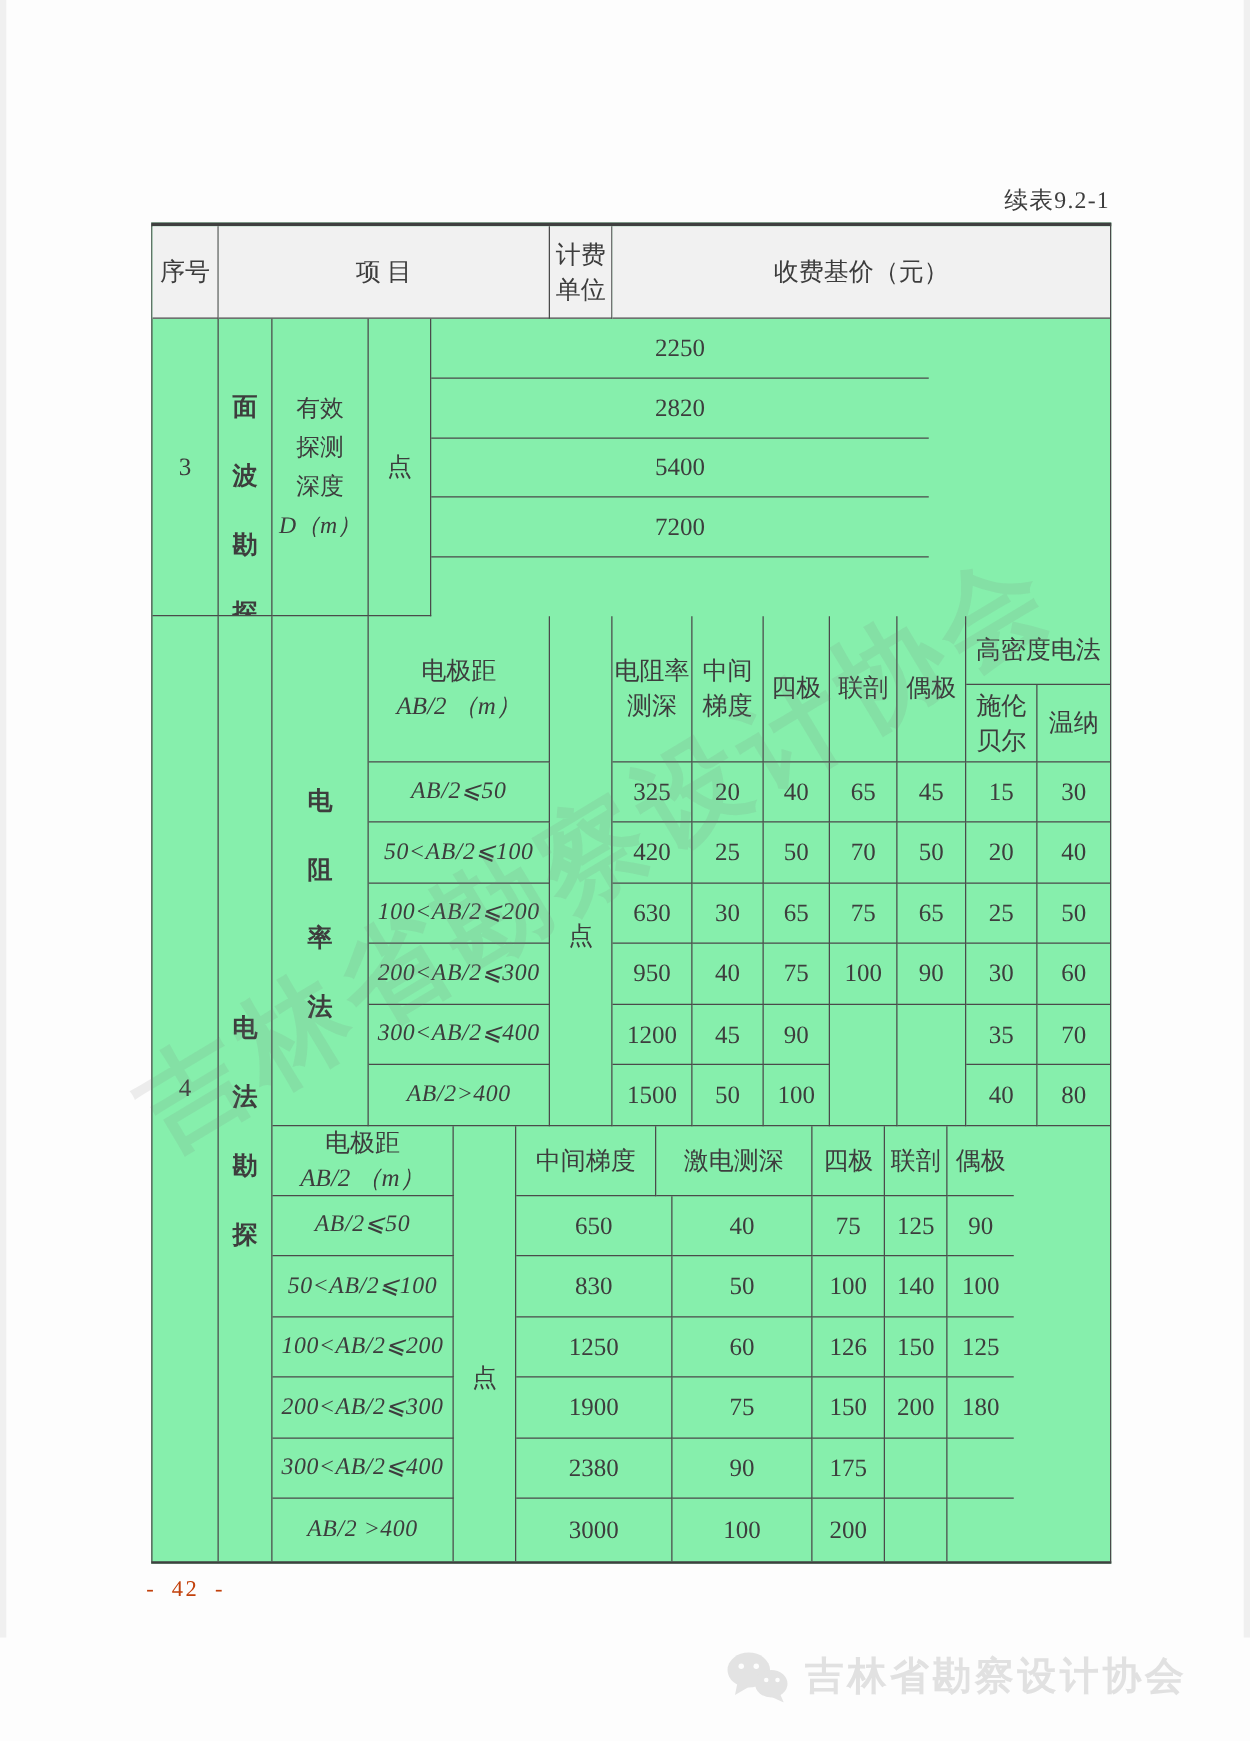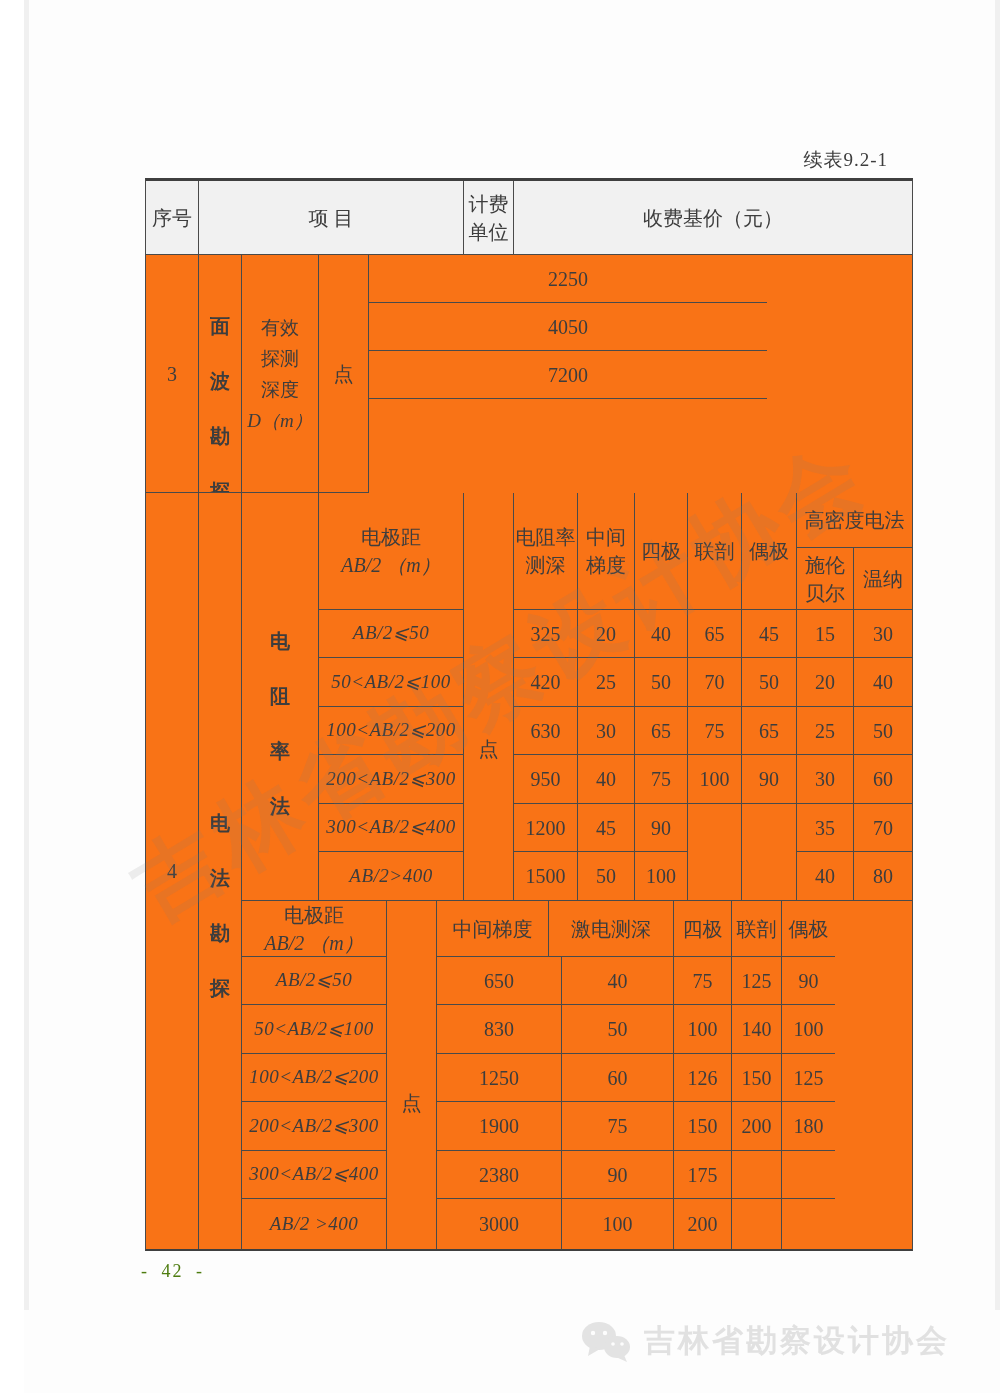--- a/index.html
+++ b/index.html
@@ -1,25 +1,25 @@
 <!DOCTYPE html>
 <html><head>
 <meta charset="utf-8">
 <style>
   html,body{margin:0;padding:0;}
   body{width:1000px;height:1393px;position:relative;background:#ffffff;
        font-family:"Liberation Serif","DejaVu Serif",serif;color:#3d3d3d;}
-  .page{position:absolute;inset:0;background:#fdfdfd;overflow:hidden;margin-left:24px;}
+  .page{position:absolute;inset:0;background:#fdfdfd;overflow:hidden;}
   .edge{position:absolute;top:0;width:5px;height:1310px;background:#f0f0f0;}
   .edge.l{left:0}.edge.r{right:0}
   .caption{position:absolute;top:147px;right:112px;font-size:19px;letter-spacing:1px;}
   .wm{position:absolute;left:118px;top:838px;transform:rotate(-31deg);transform-origin:0 50%;
       font-size:86px;font-weight:700;letter-spacing:7px;white-space:nowrap;
       color:rgba(125,125,125,0.13);z-index:5;pointer-events:none;}
-  .tbl{position:absolute;left:121px;top:178px;width:766px;background:#f97316;
+  .tbl{position:absolute;left:121px;top:178px;width:766px;background:#86efac;
        box-sizing:content-box;border:1px solid #4a4a4a;border-top:3px solid #3f3f3f;
        border-bottom:2px solid #3f3f3f;}
   .row{display:flex;}
   .col{display:flex;flex-direction:column;}
   .c{box-sizing:border-box;flex:0 0 auto;display:flex;flex-direction:column;
      align-items:center;justify-content:center;text-align:center;
      border-right:1px solid #4a4a4a;border-bottom:1px solid #4a4a4a;
      font-size:20px;line-height:1.4;overflow:hidden;}
   .nr{border-right:none !important}
   .nb{border-bottom:none !important}
@@ -32,21 +32,21 @@
   .pt45{padding-top:45px}.pt55{padding-top:55px}.pt70{padding-top:70px}.pt105{padding-top:105px}
   
   .w53{width:53px}.w43{width:43px}.w77{width:77px}.w145{width:145px}.w50{width:50px}
   .w265{width:265px}.w398{width:398px}.w670{width:670px}.w115{width:115px}
   .fw64{width:64px}.fw57{width:57px}.fw53{width:53px}.fw54{width:54px}.fw55{width:55px}.fw58{width:58px}
   .iw125{width:125px}.iw112{width:112px}.iw58{width:58px}.iw50{width:50px}.iw53{width:53px}
   
   .h74{height:74px}.h47{height:47px}.h48{height:48px}.h49{height:49px}.h50{height:50px}
   .h238{height:238px}.h117{height:117px}.h55{height:55px}.h62{height:62px}.h56{height:56px}
   .h408{height:408px}.h348{height:348px}
-  .pageno{position:absolute;left:117px;top:1261px;font-size:18px;color:#4d7c0f;
+  .pageno{position:absolute;left:117px;top:1261px;font-size:18px;color:#c2410c;
           letter-spacing:2px;word-spacing:6px;}
   .brand{position:absolute;top:1320px;right:50px;display:flex;align-items:center;gap:12px;
          color:#e1e1e1;font-size:31px;letter-spacing:3px;font-weight:700;}
   .brand svg{display:block;}
 </style>
 </head>
 <body>
 
 <div class="page">
   <div class="edge l"></div>
@@ -75,21 +75,22 @@
       </div>
       <div class="c w77 ml">
         <span>有效</span>
         <span>探测</span>
         <span>深度</span>
         <span class="ital">D（m）</span>
       </div>
       <div class="c w50">点</div>
       <div class="col w398">
         <div class="c w398 h48 nr">2250</div>
-        <div class="c w398 h48 nr">4050</div>
+        <div class="c w398 h48 nr">2820</div>
+        <div class="c w398 h47 nr">5400</div>
         <div class="c w398 h48 nr">7200</div>
       </div>
     </div>
 
     <div class="row">
       <div class="c w53 nb">4</div>
       <div class="c w43 v pt70 nb">
         <span>电法勘探</span>
       </div>
       <div class="col w670">

